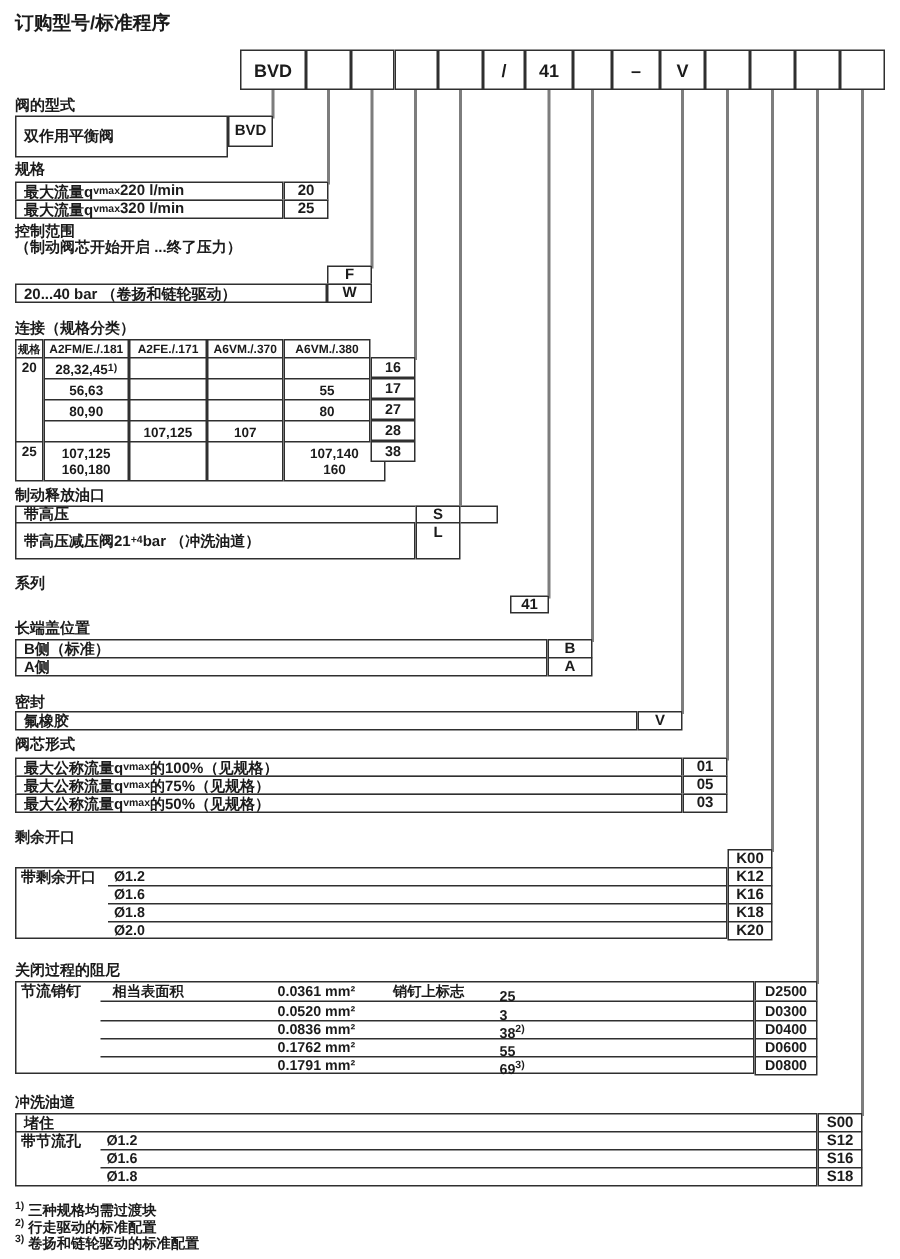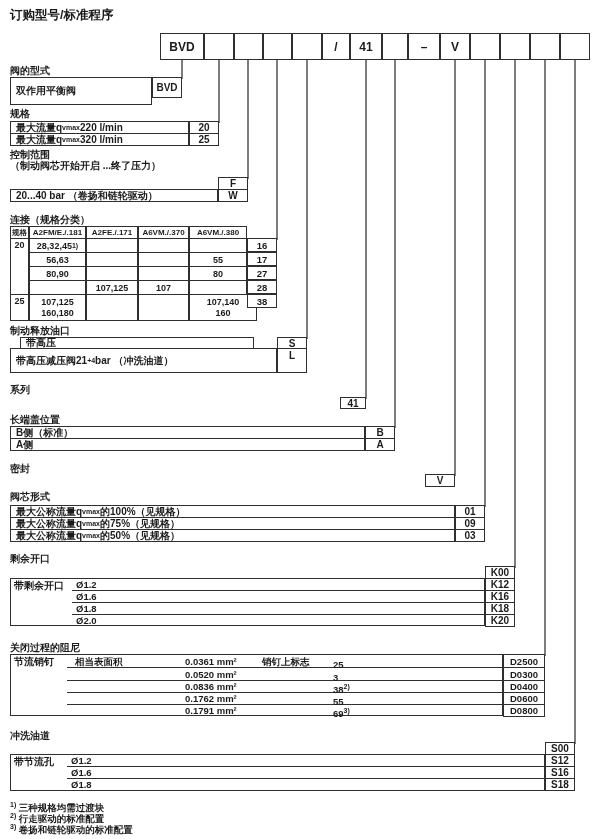--- a/index.html
+++ b/index.html
@@ -144,21 +144,21 @@
     </div>
   <div class="abs cellC small" style="left:86px;top:294px;width:52px;height:27px"></div>
   <div class="abs cellC small" style="left:138px;top:294px;width:51px;height:27px"></div>
   <div class="abs cellC small twoline" style="left:189px;top:294px;width:68px;height:27px">
       <span>107,140</span>
       <span>160</span>
     </div>
   <div class="abs cellC small" style="left:247px;top:294px;width:30px;height:14px;font-size:9.5px">38</div>
 
   <div class="abs lbl" style="left:10px;top:325px">制动释放油口</div>
-  <div class="abs cellL" style="left:20px;top:337px;width:234px;height:12px">
+  <div class="abs cellL" style="left:10px;top:337px;width:322px;height:12px">
       <span>带高压</span>
     </div>
   <div class="abs cellC" style="left:277px;top:337px;width:30px;height:12px">S</div>
   <div class="abs cellL" style="left:10px;top:348px;width:267px;height:25px">
       <span>带高压减压阀21</span>
       <sup class="sp">+4</sup>
       <span> bar （冲洗油道）</span>
     </div>
   <div class="abs cellC cellTop" style="left:277px;top:348px;width:30px;height:25px;justify-content:center">L</div>
 
@@ -169,35 +169,38 @@
   <div class="abs cellL" style="left:10px;top:426px;width:355px;height:13px">
       <span>B侧（标准）</span>
     </div>
   <div class="abs cellC" style="left:365px;top:426px;width:30px;height:13px">B</div>
   <div class="abs cellL" style="left:10px;top:438px;width:355px;height:13px">
       <span>A侧</span>
     </div>
   <div class="abs cellC" style="left:365px;top:438px;width:30px;height:13px">A</div>
 
   <div class="abs lbl" style="left:10px;top:463px">密封</div>
+  <div class="abs cellL" style="left:10px;top:474px;width:415px;height:13px">
+      <span>氟橡胶</span>
+    </div>
   <div class="abs cellC" style="left:425px;top:474px;width:30px;height:13px">V</div>
 
   <div class="abs lbl" style="left:10px;top:491px">阀芯形式</div>
   <div class="abs cellL" style="left:10px;top:505px;width:445px;height:13px">
       <span>最大公称流量q</span>
       <sub class="sb">vmax</sub>
       <span> 的100%（见规格）</span>
     </div>
   <div class="abs cellC" style="left:455px;top:505px;width:30px;height:13px">01</div>
   <div class="abs cellL" style="left:10px;top:517px;width:445px;height:13px">
       <span>最大公称流量q</span>
       <sub class="sb">vmax</sub>
       <span> 的75%（见规格）</span>
     </div>
-  <div class="abs cellC" style="left:455px;top:517px;width:30px;height:13px">09</div>
+  <div class="abs cellC" style="left:455px;top:517px;width:30px;height:13px">05</div>
   <div class="abs cellL" style="left:10px;top:529px;width:445px;height:13px">
       <span>最大公称流量q</span>
       <sub class="sb">vmax</sub>
       <span> 的50%（见规格）</span>
     </div>
   <div class="abs cellC" style="left:455px;top:529px;width:30px;height:13px">03</div>
 
   <div class="abs lbl" style="left:10px;top:553px">剩余开口</div>
   <div class="abs cellC" style="left:485px;top:566px;width:30px;height:13px">K00</div>
   <div class="abs groupbox" style="left:10px;top:578px;width:475px;height:48px;position:absolute;box-sizing:border-box"></div>
@@ -233,20 +236,23 @@
   <div class="freetext" style="left:333px;top:693px"><span>55</span><sup class="sp"></sup></div>
   <div class="freetext" style="left:185px;top:705px">0.1791 mm²</div>
   <div class="freetext" style="left:333px;top:705px"><span>69</span><sup class="sp">3)</sup></div>
   <div class="abs cellC" style="left:503px;top:654px;width:42px;height:14px;font-size:9.5px">D2500</div>
   <div class="abs cellC" style="left:503px;top:667px;width:42px;height:14px;font-size:9.5px">D0300</div>
   <div class="abs cellC" style="left:503px;top:680px;width:42px;height:13px;font-size:9.5px">D0400</div>
   <div class="abs cellC" style="left:503px;top:692px;width:42px;height:13px;font-size:9.5px">D0600</div>
   <div class="abs cellC" style="left:503px;top:704px;width:42px;height:13px;font-size:9.5px">D0800</div>
 
   <div class="abs lbl" style="left:10px;top:730px">冲洗油道</div>
+  <div class="abs cellL" style="left:10px;top:742px;width:535px;height:13px">
+      <span>堵住</span>
+    </div>
   <div class="abs cellC" style="left:545px;top:742px;width:30px;height:13px">S00</div>
   <div class="abs groupbox" style="left:10px;top:754px;width:535px;height:37px;position:absolute;box-sizing:border-box"></div>
   <div class="freetext" style="left:14px;top:756px;font-size:10px">带节流孔</div>
   <div class="hline" style="left:67px;top:766px;width:478px"></div>
   <div class="hline" style="left:67px;top:778px;width:478px"></div>
   <div class="freetext" style="left:71px;top:755px">Ø1.2</div>
   <div class="freetext" style="left:71px;top:767px">Ø1.6</div>
   <div class="freetext" style="left:71px;top:779px">Ø1.8</div>
   <div class="abs cellC" style="left:545px;top:754px;width:30px;height:13px">S12</div>
   <div class="abs cellC" style="left:545px;top:766px;width:30px;height:13px">S16</div>

